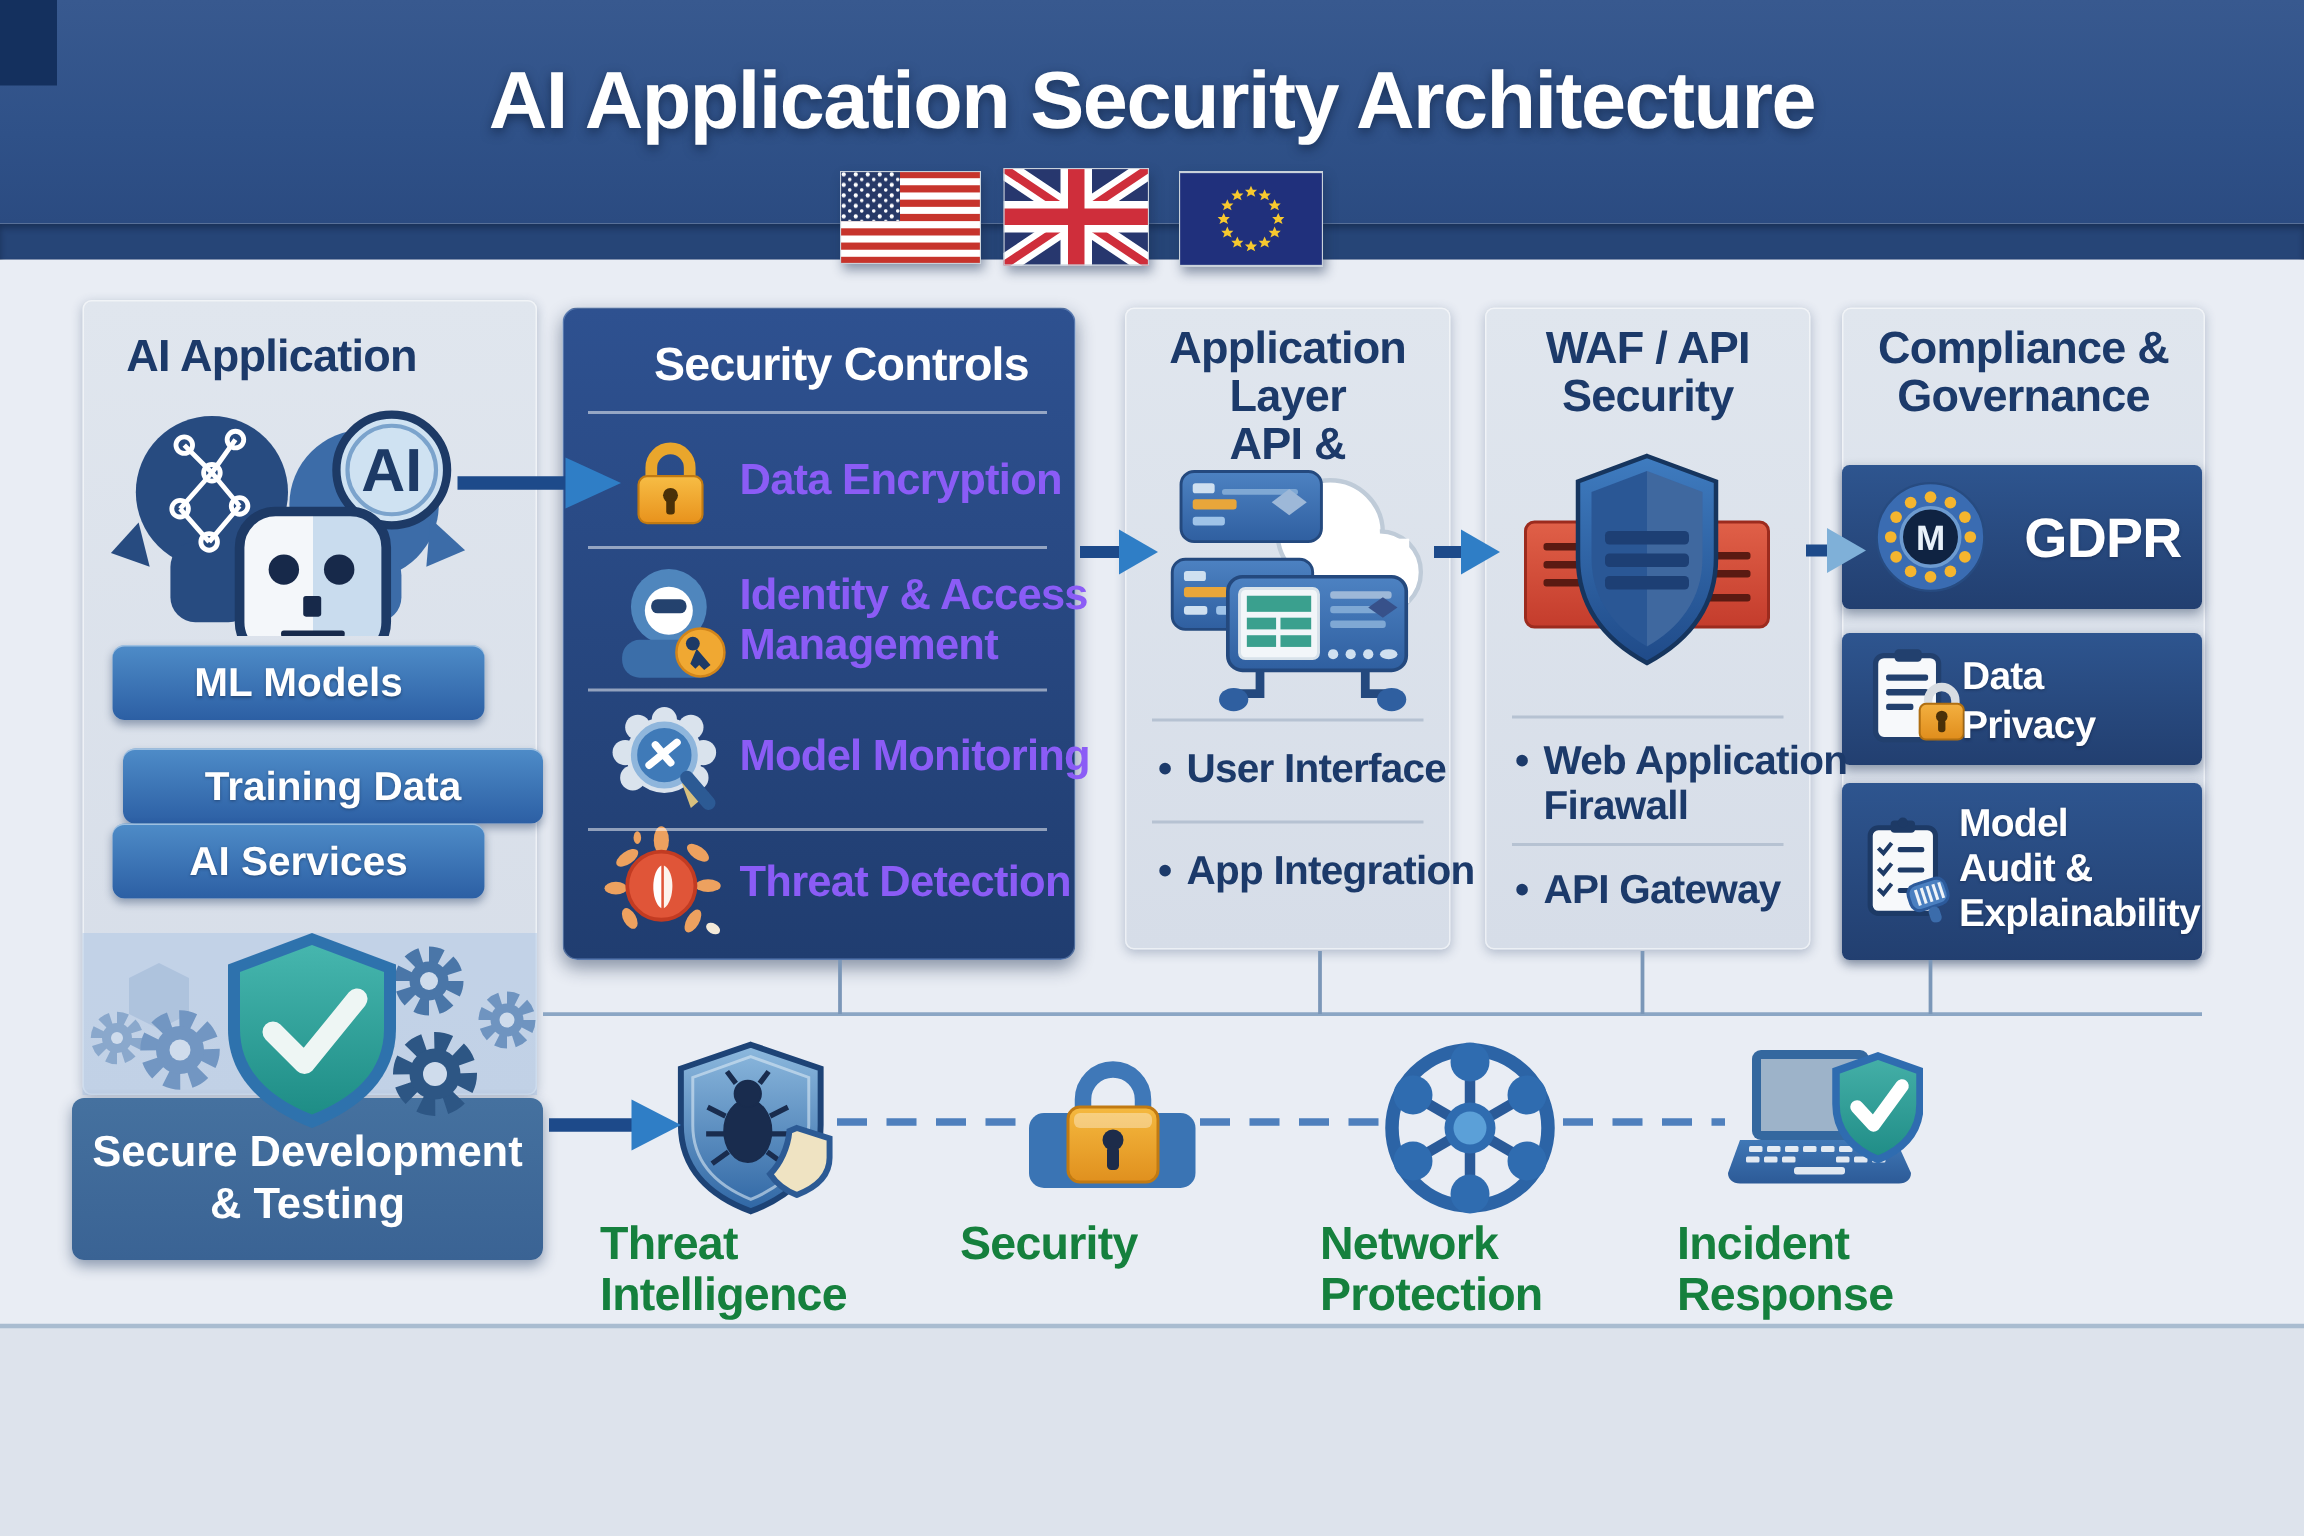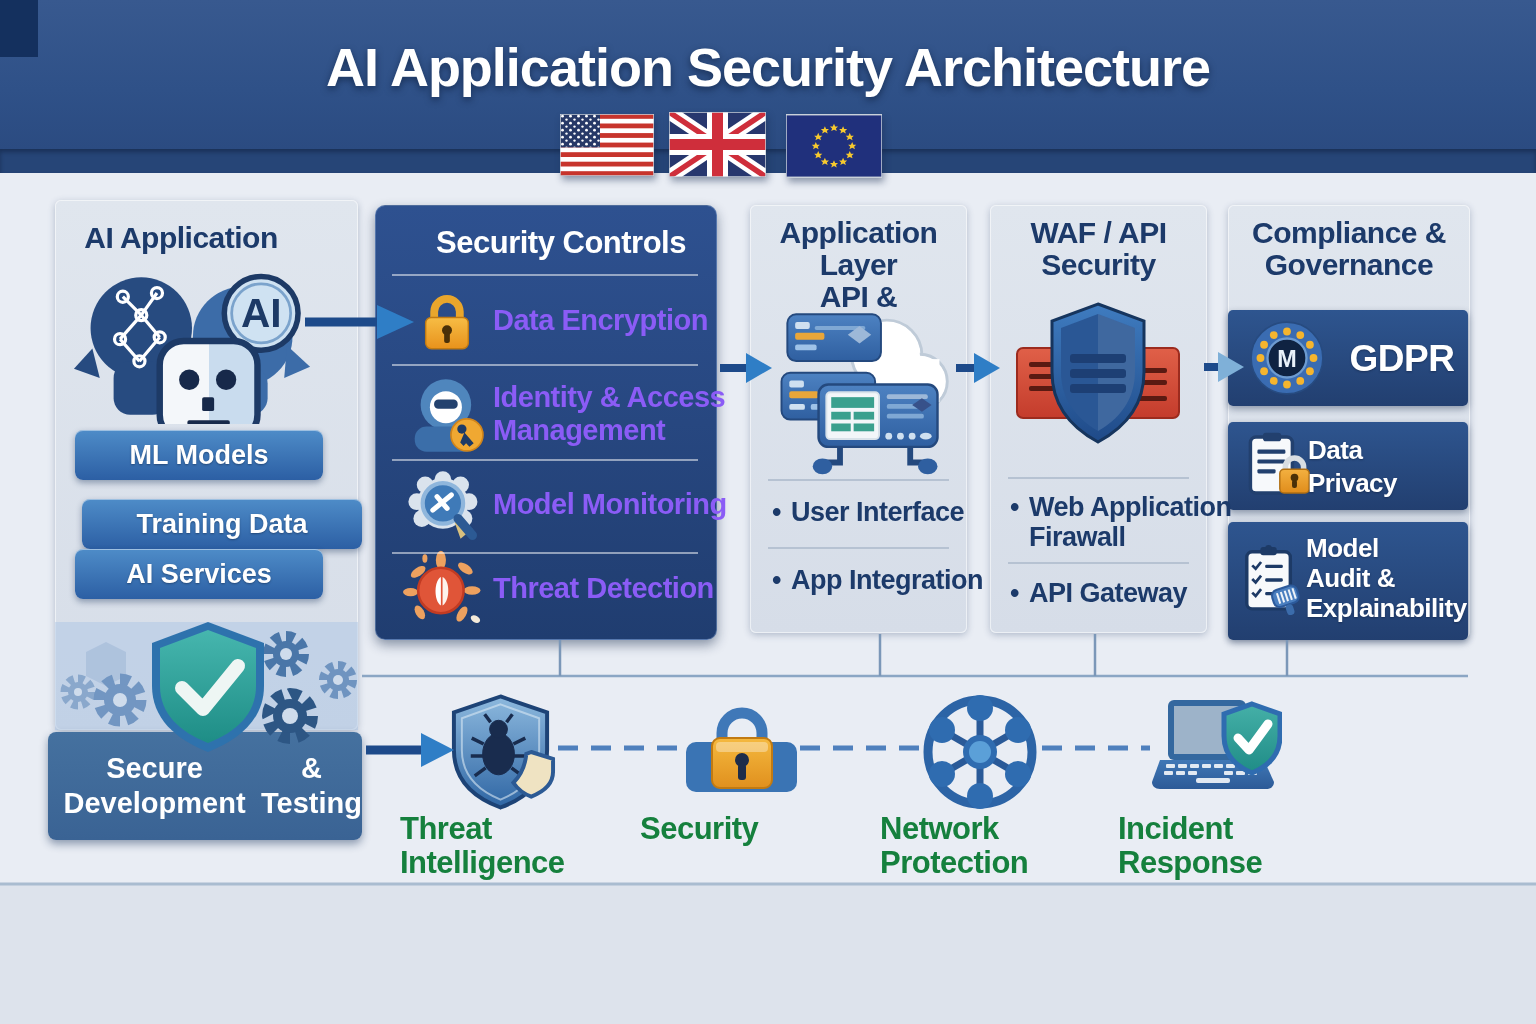--- a/index.html
+++ b/index.html
@@ -30,21 +30,21 @@
   .sep-light{height:2px;background:#b6c2d2;z-index:4;}
   .bullet{display:flex;gap:10px;color:#1c3a6a;font-size:27px;line-height:30px;letter-spacing:-0.5px;z-index:4;}
   .bullet .lines{display:flex;flex-direction:column;}
   .btn-blue{background:linear-gradient(180deg,#4e8cc8 0%,#2c5fa4 100%);
     border-radius:8px;box-shadow:0 3px 6px rgba(25,50,90,.4),inset 0 1px 0 rgba(255,255,255,.45);
     color:#fff;font-size:27px;display:flex;align-items:center;justify-content:center;
     text-shadow:0 1px 2px rgba(20,40,70,.5);z-index:3;}
   .secure-box{background:linear-gradient(180deg,#45719f 0%,#3a6394 100%);
     border-radius:8px;box-shadow:0 4px 9px rgba(25,50,90,.45);
     color:#fff;font-size:29px;line-height:35px;text-align:center;
-    display:flex;flex-direction:row;align-items:center;justify-content:center;z-index:2;}
+    display:flex;flex-direction:column;align-items:center;justify-content:center;z-index:2;}
   .comp-label{color:#ffffff;z-index:4;letter-spacing:-0.5px;text-shadow:0 1px 2px rgba(15,30,60,.5);}
   .bot-label{color:#15803d;font-size:31px;line-height:34px;text-align:left;letter-spacing:-0.5px;z-index:3;}
   .icon{z-index:3;}
   .band{left:0;top:885px;width:1536px;height:139px;background:#dde3ec;z-index:0;}
   svg{display:block;}
 </style>
 </head>
 <body>
 
 <div class="canvas">

